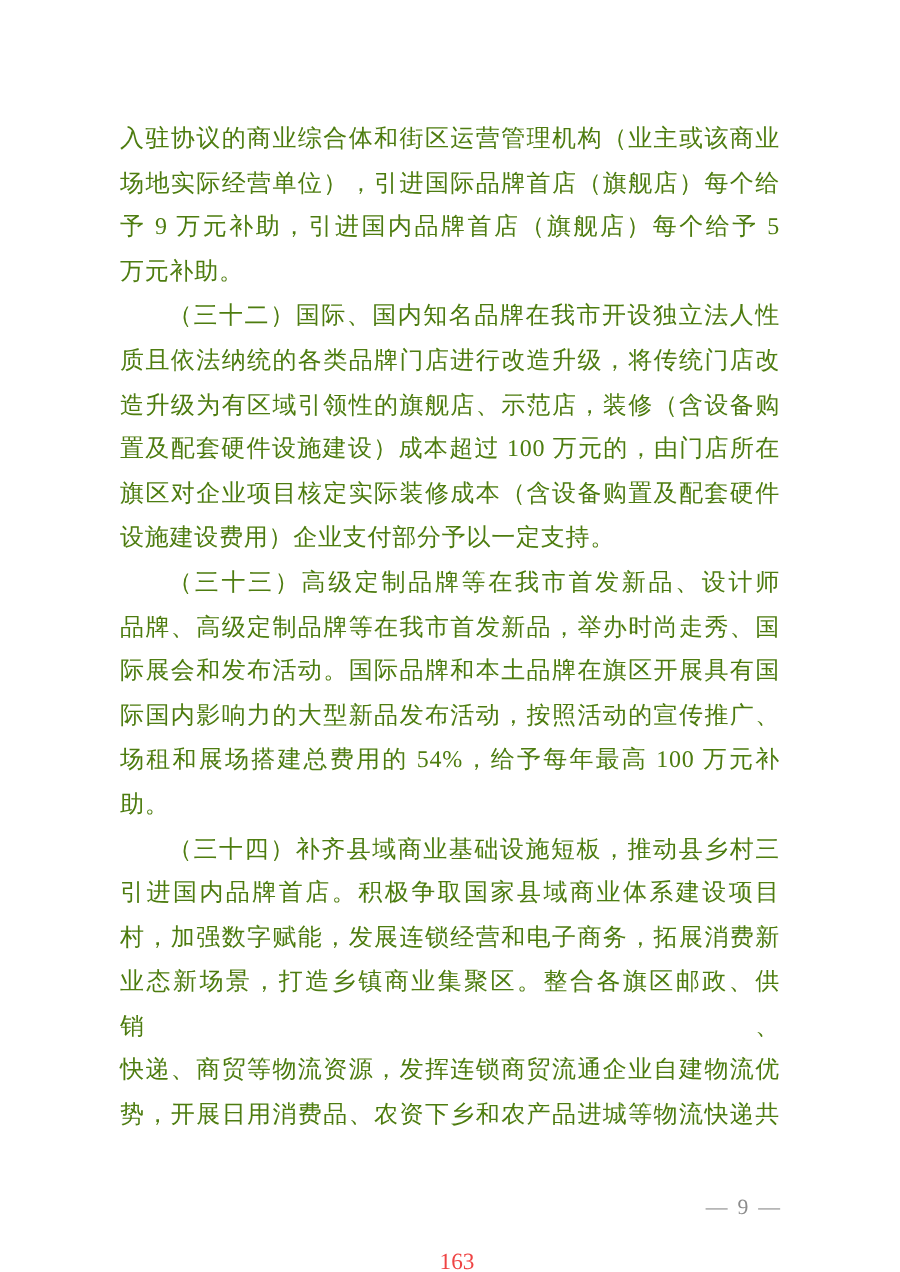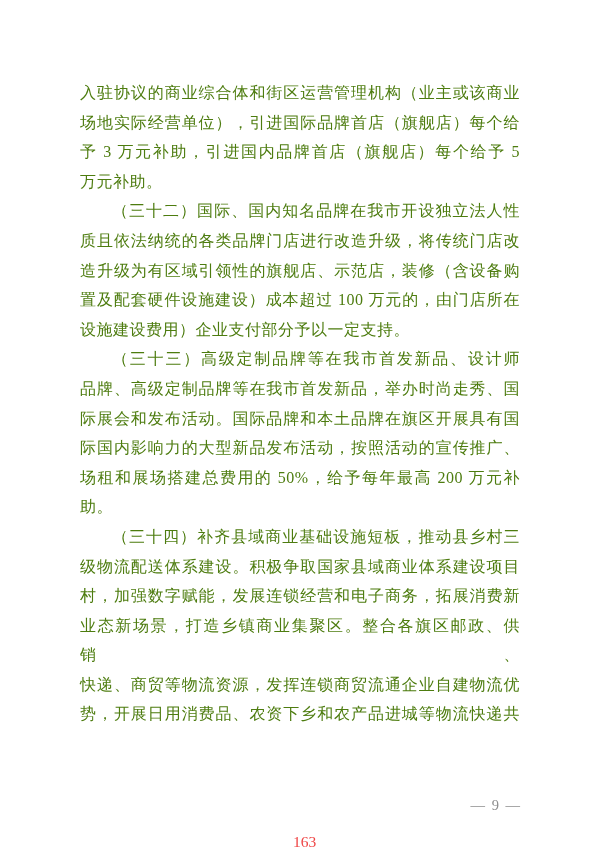--- a/index.html
+++ b/index.html
@@ -52,34 +52,35 @@
     font-size:15.5px;
   }
 </style>
 </head>
 <body>
 
 <div class="page">
   <div class="textblock">
     <div class="line">入驻协议的商业综合体和街区运营管理机构（业主或该商业</div>
     <div class="line">场地实际经营单位），引进国际品牌首店（旗舰店）每个给</div>
-    <div class="line">予 3 万元补助，引进国内品牌首店（旗舰店）每个给予 5</div>
+    <div class="line">予 9 万元补助，引进国内品牌首店（旗舰店）每个给予 5</div>
     <div class="line end">万元补助。</div>
     <div class="line indent">（三十二）国际、国内知名品牌在我市开设独立法人性</div>
     <div class="line">质且依法纳统的各类品牌门店进行改造升级，将传统门店改</div>
     <div class="line">造升级为有区域引领性的旗舰店、示范店，装修（含设备购</div>
     <div class="line">置及配套硬件设施建设）成本超过 100 万元的，由门店所在</div>
+    <div class="line">旗区对企业项目核定实际装修成本（含设备购置及配套硬件</div>
     <div class="line end">设施建设费用）企业支付部分予以一定支持。</div>
     <div class="line indent">（三十三）高级定制品牌等在我市首发新品、设计师</div>
     <div class="line">品牌、高级定制品牌等在我市首发新品，举办时尚走秀、国</div>
     <div class="line">际展会和发布活动。国际品牌和本土品牌在旗区开展具有国</div>
     <div class="line">际国内影响力的大型新品发布活动，按照活动的宣传推广、</div>
-    <div class="line end">场租和展场搭建总费用的 50%，给予每年最高 200 万元补助。</div>
+    <div class="line end">场租和展场搭建总费用的 54%，给予每年最高 100 万元补助。</div>
     <div class="line indent">（三十四）补齐县域商业基础设施短板，推动县乡村三</div>
-    <div class="line">级物流配送体系建设。积极争取国家县域商业体系建设项目</div>
+    <div class="line">引进国内品牌首店。积极争取国家县域商业体系建设项目</div>
     <div class="line">村，加强数字赋能，发展连锁经营和电子商务，拓展消费新</div>
     <div class="line">业态新场景，打造乡镇商业集聚区。整合各旗区邮政、供销、</div>
     <div class="line">快递、商贸等物流资源，发挥连锁商贸流通企业自建物流优</div>
     <div class="line">势，开展日用消费品、农资下乡和农产品进城等物流快递共</div>
   </div>
 
   <div class="footer-page">— 9 —</div>
   <div class="footer-stamp">163</div>
 </div>
 

